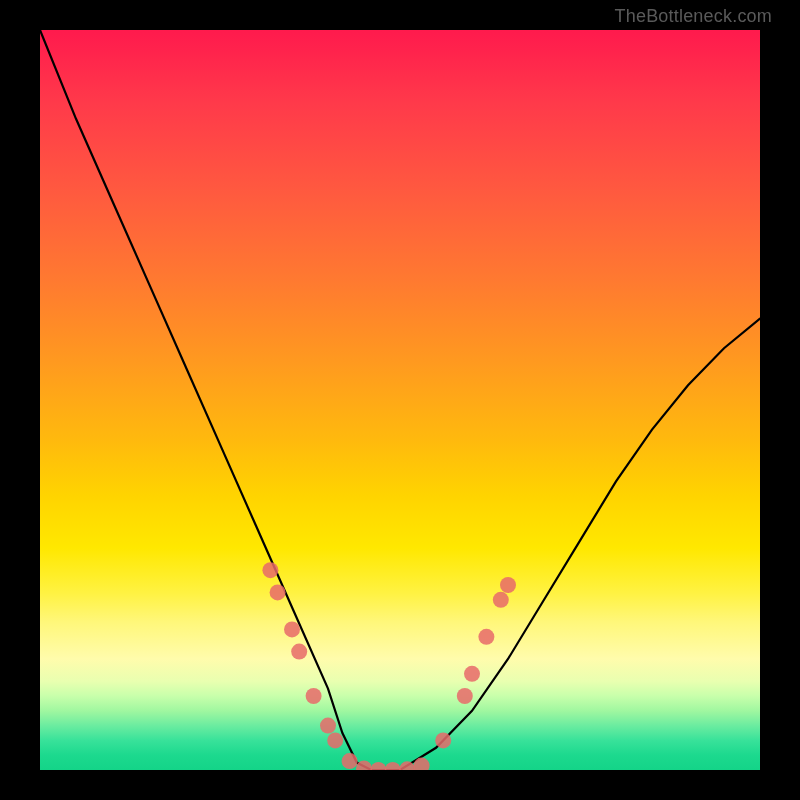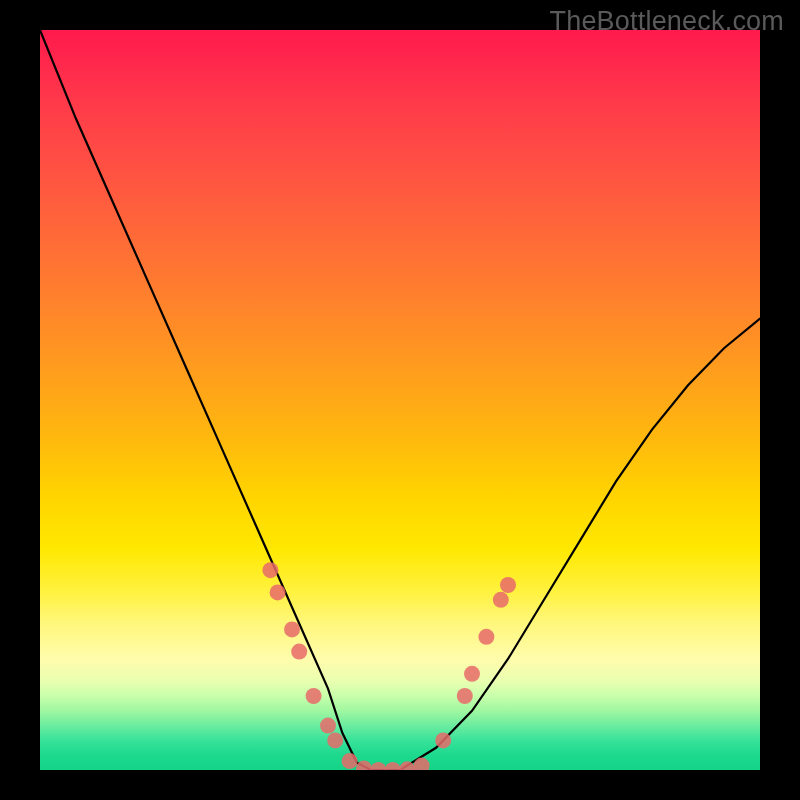--- a/index.html
+++ b/index.html
@@ -49,23 +49,23 @@
   .curve {
     position: absolute;
     left: 0; top: 0;
     width: 720px;
     height: 740px;
     pointer-events: none;
   }
   .watermark {
     position: absolute;
     top: 6px;
-    right: 16px;
+    right: 28px;
     color: #5a5a5a;
-    font-size: 27px;
+    font-size: 18px;
     font-weight: 500;
     letter-spacing: 0.2px;
   }
 </style>
 </head>
 <body>
 
 <div class="outer">
   <div class="watermark">TheBottleneck.com</div>
   <div class="plot">

